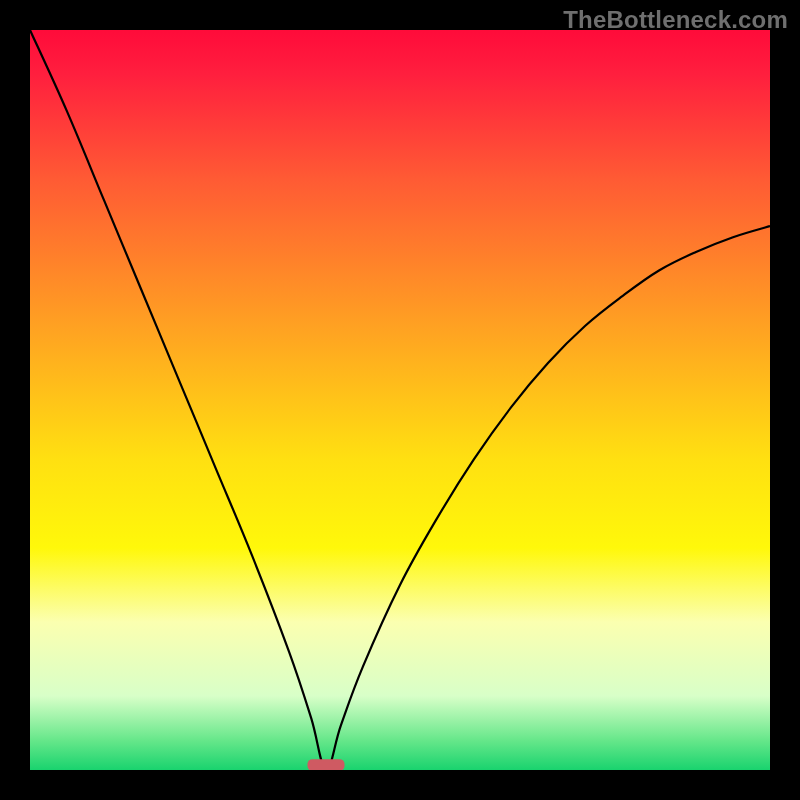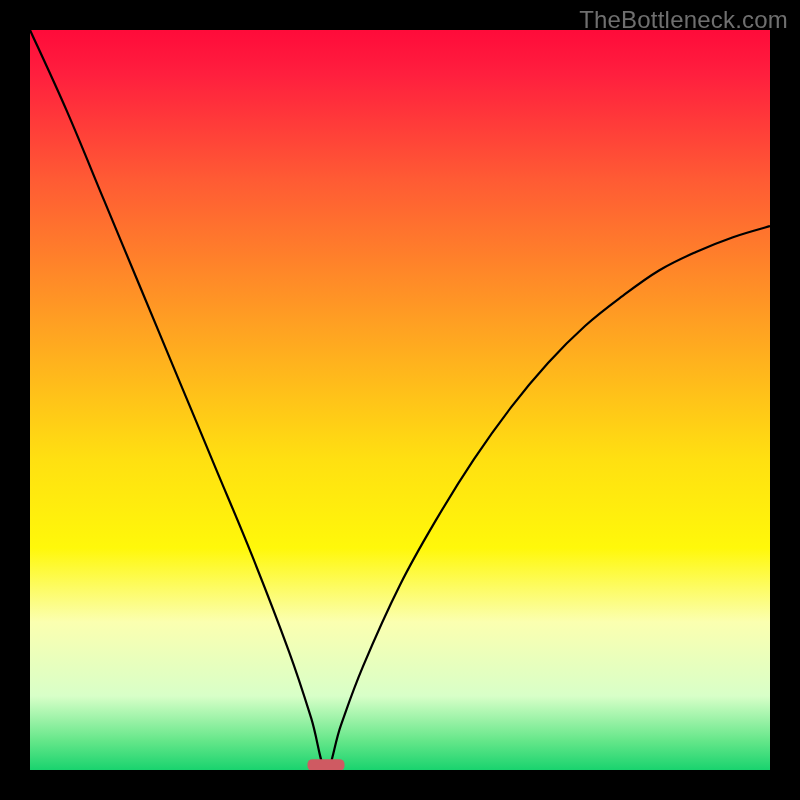--- a/index.html
+++ b/index.html
@@ -25,21 +25,21 @@
     top: 0;
     width: 740px;
     height: 740px;
   }
   .watermark {
     position: absolute;
     top: 6px;
     right: 12px;
     color: #6f6f6f;
     font-size: 24px;
-    font-weight: 400;
+    font-weight: 700;
     letter-spacing: 0.2px;
     z-index: 10;
   }
   svg {
     display: block;
   }
 </style>
 </head>
 <body>
 

